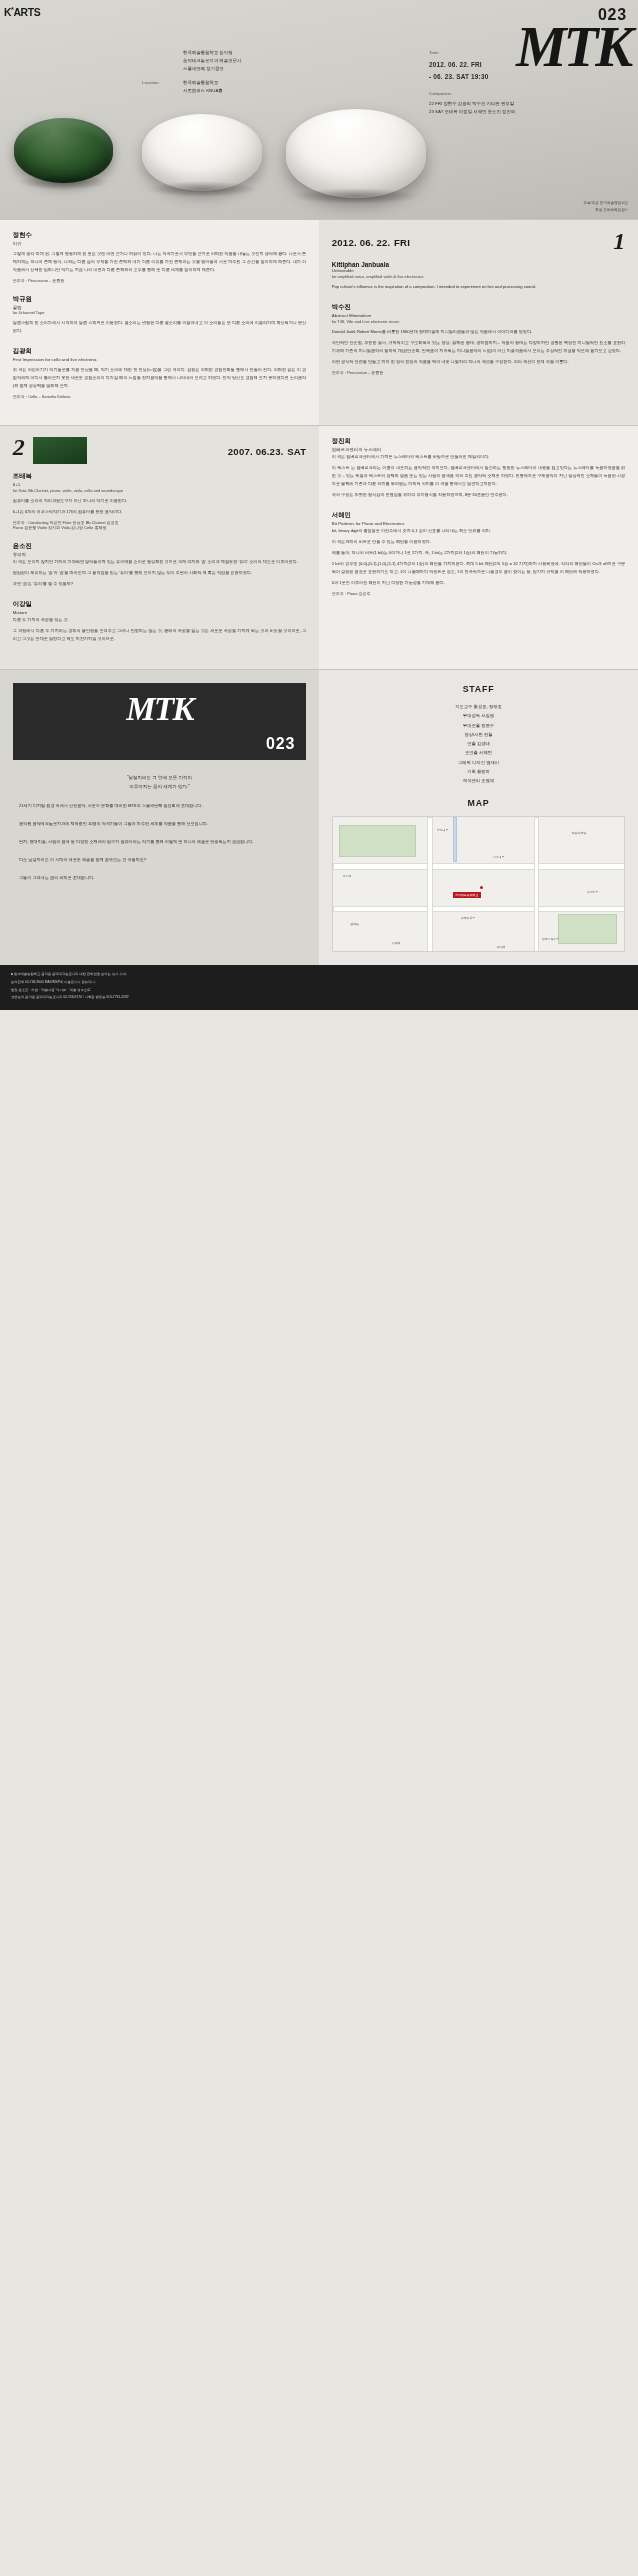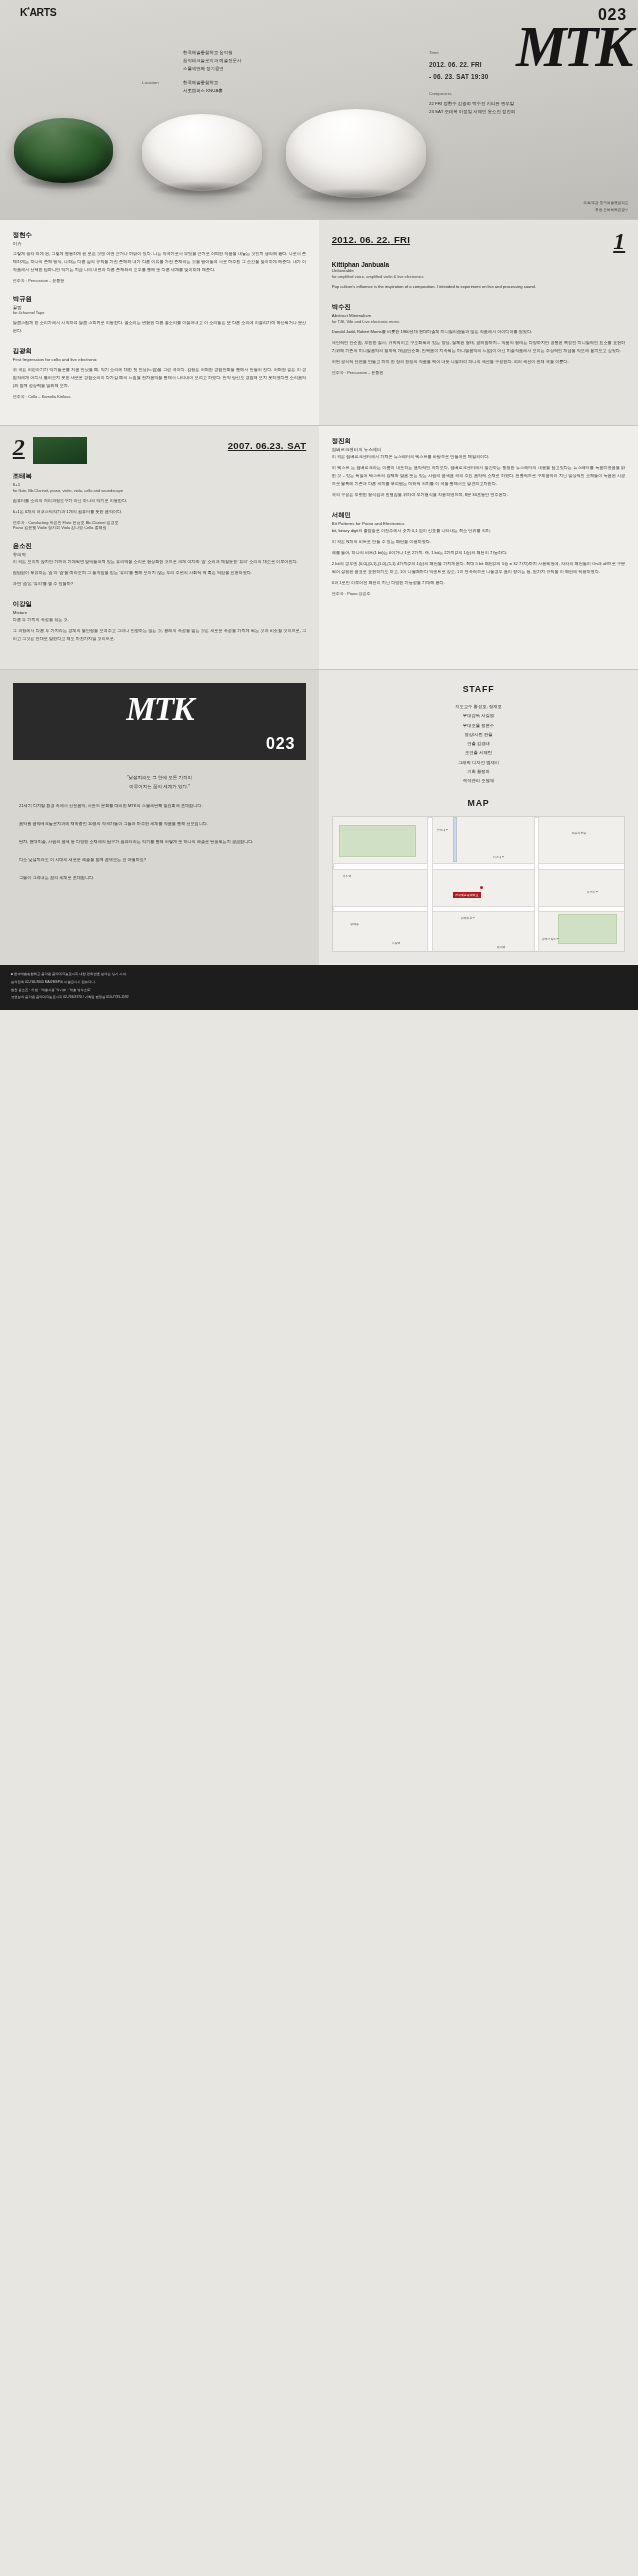--- a/index.html
+++ b/index.html
@@ -14,21 +14,21 @@
   .page { width:638px; position:relative; }
 
   
   .hero {
     position: relative;
     height: 219px;
     background: linear-gradient(170deg,#d9d7d2 0%,#cfcdc8 45%,#bdbbb6 100%);
     overflow: hidden;
   }
   .hero-logo {
-    position:absolute; left:20px; top:4.8px;
+    position:absolute; left:4px; top:4.8px;
     font-size:10.4px; font-weight:bold; letter-spacing:-0.4px; color:#1a1a1a;
   }
   .hero-logo .sup { font-size:7.2px; vertical-align:super; }
   .mtk-number-top {
     position:absolute; right:11px; top:6.4px;
     font-size:16px; font-weight:bold; letter-spacing:0.8px; color:#1a1a1a;
   }
   .mtk-big {
     position:absolute; right:8px; top:14.4px;
     font-size:57px; font-weight:bold; font-style:italic;
@@ -82,23 +82,22 @@
 
   
   .day {
     display:flex; width:638px; border-top:0.8px solid #c6c4bf;
   }
   .day .col { width:319px; padding:11px 12.8px 14.4px 12.8px; }
   .day .col.left  { background:#efeeea; }
   .day .col.right { background:#e4e2dd; }
 
   .day-head {
-    display:flex; align-items:flex-start; justify-content:space-between;
+    display:flex; align-items:center; justify-content:space-between;
     padding:8px 12.8px 4.8px 12.8px;
-    text-decoration:underline;
   }
   .day-date { font-size:9.6px; font-weight:bold; letter-spacing:0.2px; color:#1c1c1c; }
   .day-num {
     font-size:24px; font-weight:bold; font-style:italic; color:#1c1c1c; line-height:.9;
     font-family:"Liberation Serif", serif;
   }
   .green-box { width:54px; height:27px; background:linear-gradient(160deg,#2f5c2e,#17391a); }
 
   .artist { margin-bottom:12px; }
   .artist .name { font-size:6.4px; font-weight:bold; color:#111; margin-bottom:0.8px; }

